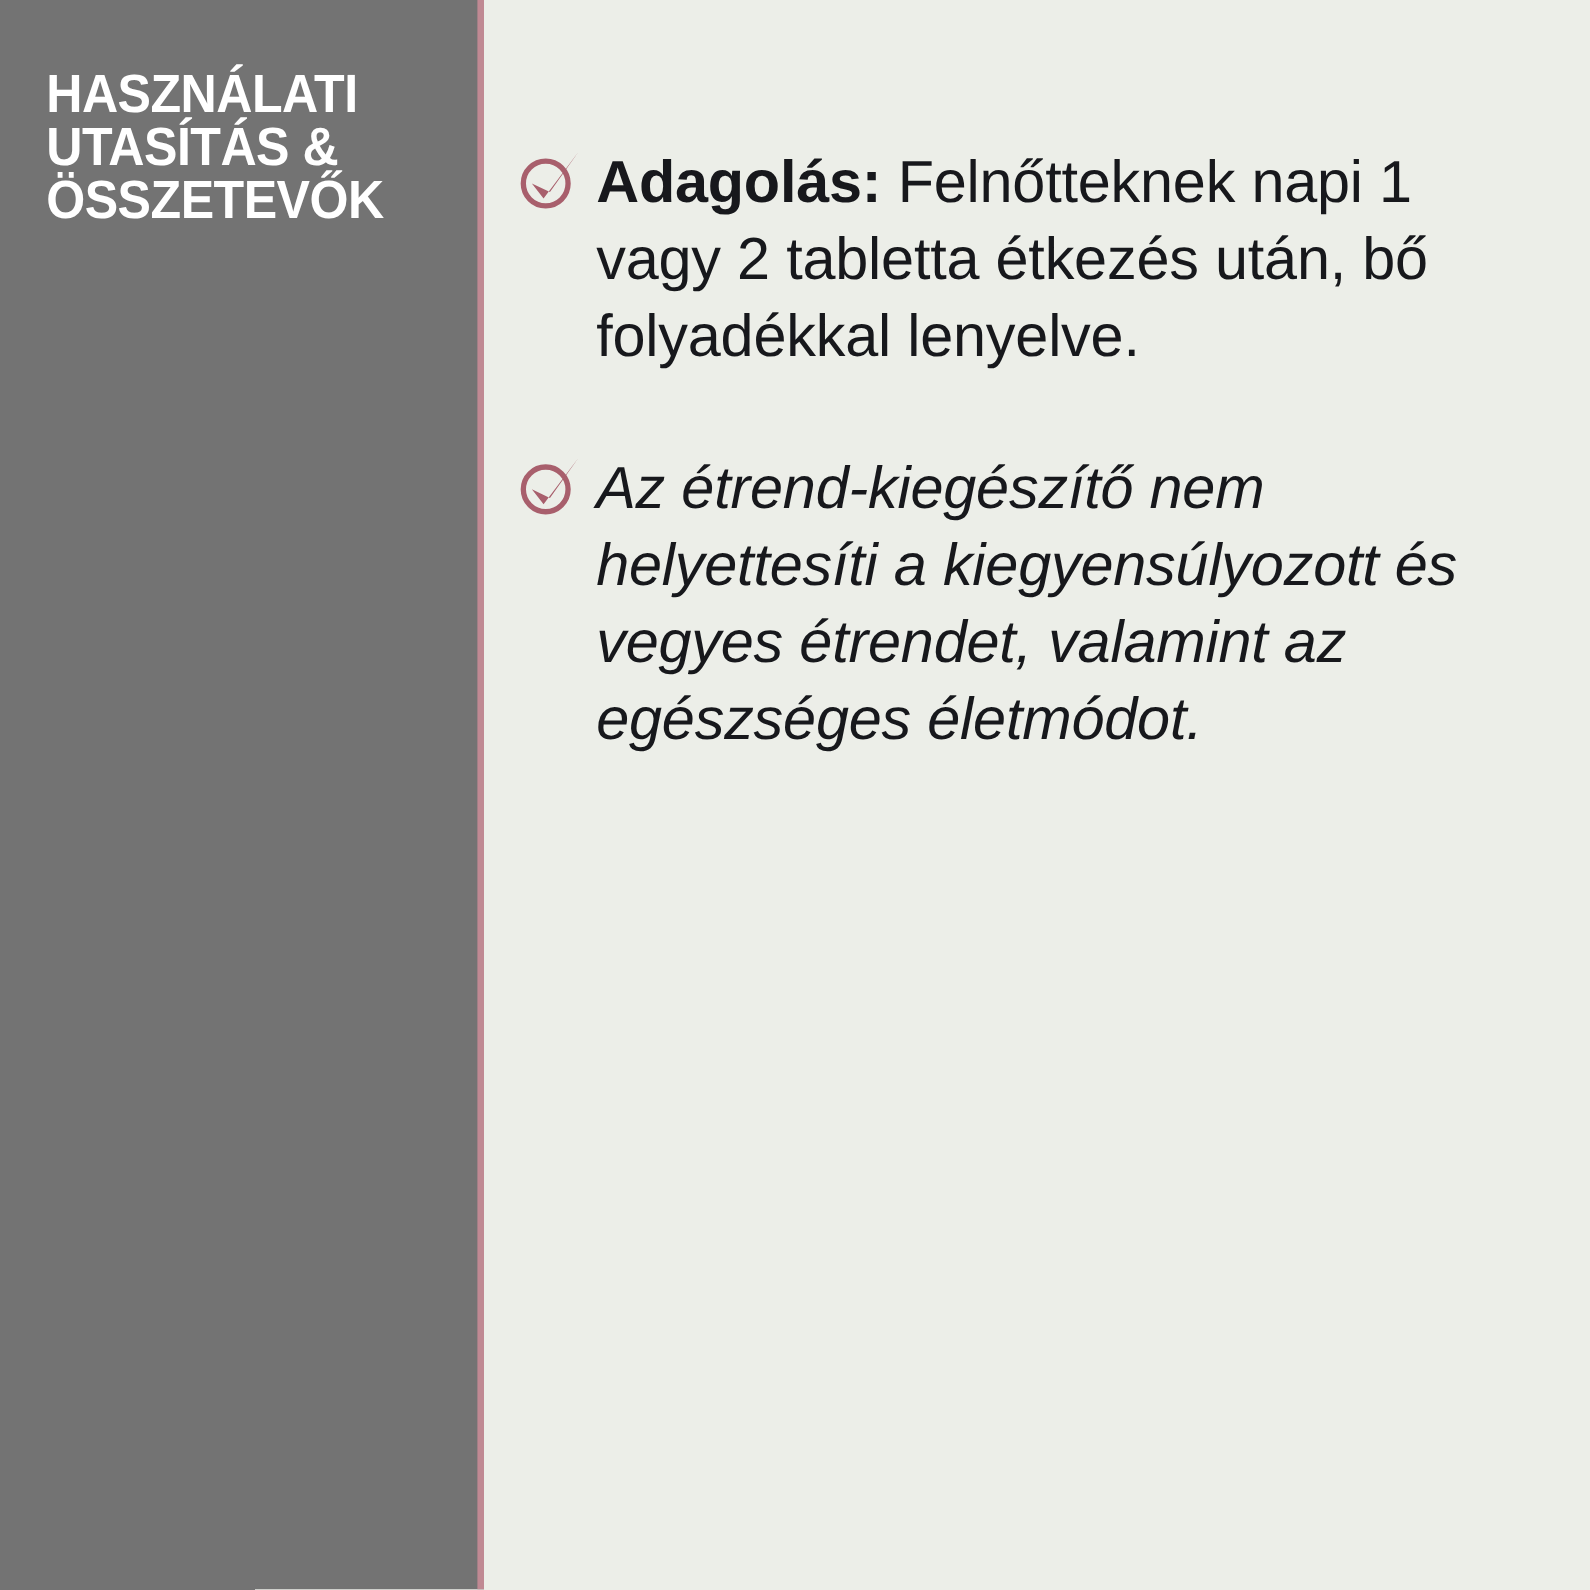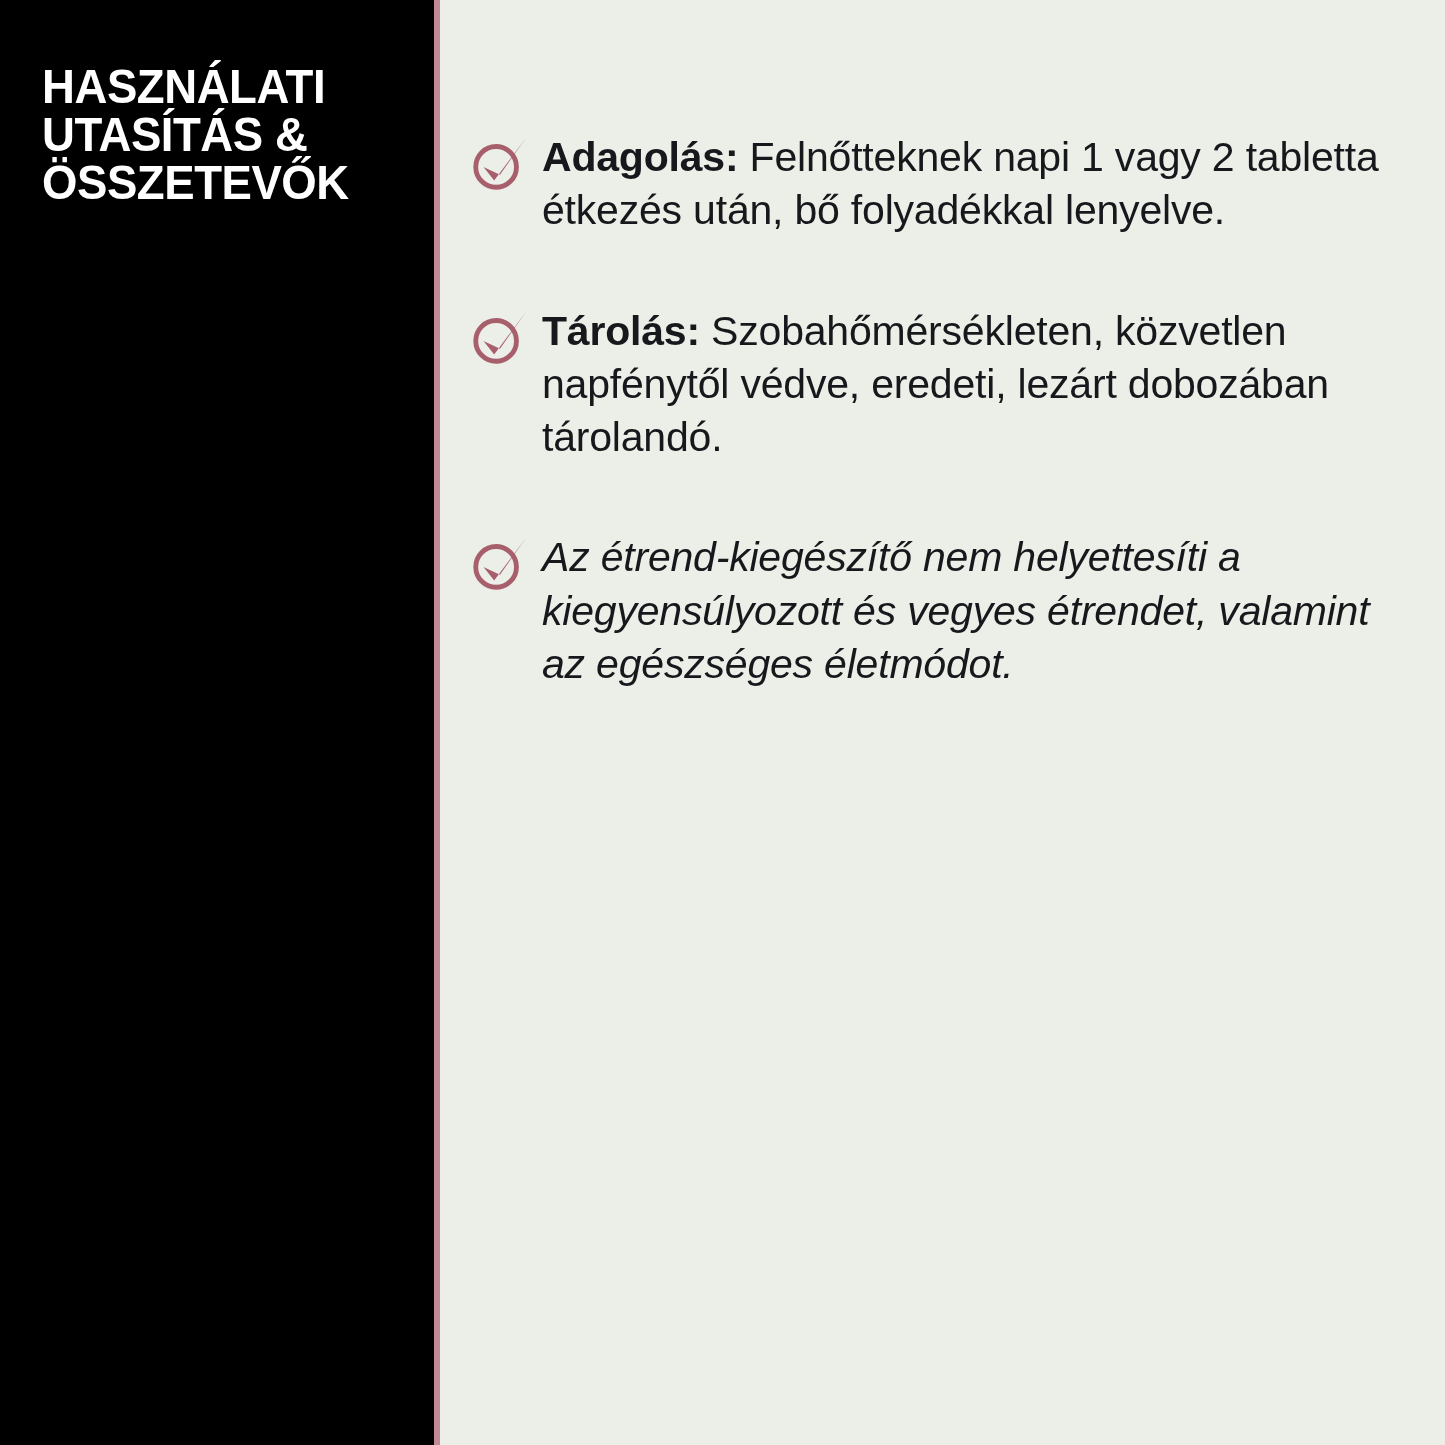--- a/index.html
+++ b/index.html
@@ -21,21 +21,21 @@
     display: flex;
     flex-direction: row;
     align-items: stretch;
   }
 
   
   .sidebar {
     width: 440px;
     min-width: 440px;
     height: 1445px;
-    background: #000000;
+    background: #737373;
     position: relative;
     box-sizing: border-box;
     padding: 62px 26px 0 42px;
   }
   .sidebar-edge {
     position: absolute;
     top: 0;
     right: 0;
     width: 6px;
     height: 100%;
@@ -78,21 +78,21 @@
   .check-icon {
     flex: 0 0 auto;
     width: 62px;
     height: 62px;
     margin-top: 2px;
     margin-right: 12px;
     display: block;
   }
   .bullet-text {
     font-family: "Liberation Sans", sans-serif;
-    font-size: 41px;
+    font-size: 54px;
     line-height: 1.30;
     color: #17181C;
     letter-spacing: -0.2px;
     max-width: 880px;
     padding-top: 1px;
   }
   .bullet-label {
     font-weight: bold;
   }
 </style>
@@ -115,29 +115,20 @@
         <svg class="check-icon" viewBox="0 0 64 64">
           <circle cx="29" cy="36" r="21" fill="none" stroke="#A85F6C" stroke-width="5"></circle>
           <path d="M16 36 L27 50 L60 6 L33 44 Z" fill="#A85F6C"></path>
         </svg>
         <div class="bullet-text">
           <span class="bullet-label">Adagolás:</span><span> Felnőtteknek napi 1 vagy 2 tabletta étkezés után, bő folyadékkal lenyelve.</span>
         </div>
       </li>
 
 
-      <li class="bullet-item">
-        <svg class="check-icon" viewBox="0 0 64 64">
-          <circle cx="29" cy="36" r="21" fill="none" stroke="#A85F6C" stroke-width="5"></circle>
-          <path d="M16 36 L27 50 L60 6 L33 44 Z" fill="#A85F6C"></path>
-        </svg>
-        <div class="bullet-text">
-          <span class="bullet-label">Tárolás:</span><span> Szobahőmérsékleten, közvetlen napfénytől védve, eredeti, lezárt dobozában tárolandó.</span>
-        </div>
-      </li>
 
       <li class="bullet-item">
         <svg class="check-icon" viewBox="0 0 64 64">
           <circle cx="29" cy="36" r="21" fill="none" stroke="#A85F6C" stroke-width="5"></circle>
           <path d="M16 36 L27 50 L60 6 L33 44 Z" fill="#A85F6C"></path>
         </svg>
         <div class="bullet-text">
           <span class="bullet-label"></span><span>Az étrend-kiegészítő nem helyettesíti a kiegyensúlyozott és vegyes étrendet, valamint az egészséges életmódot.</span>
         </div>
       </li>

